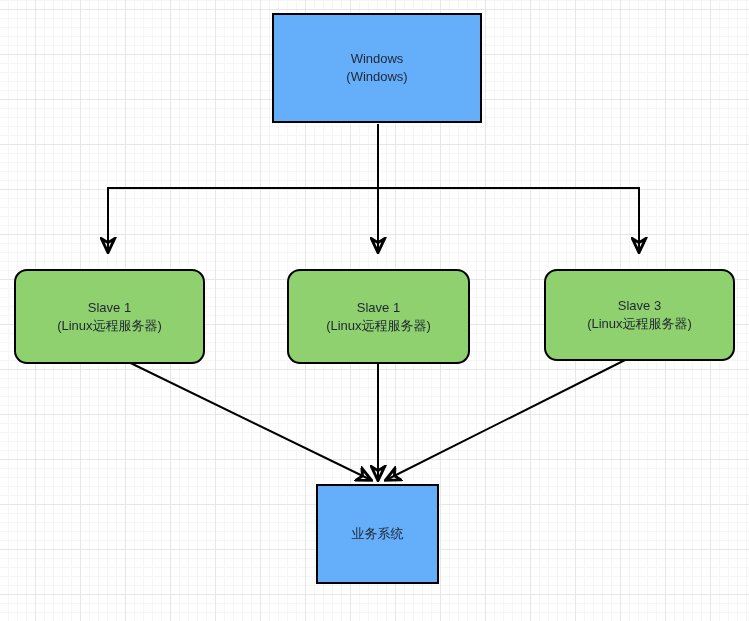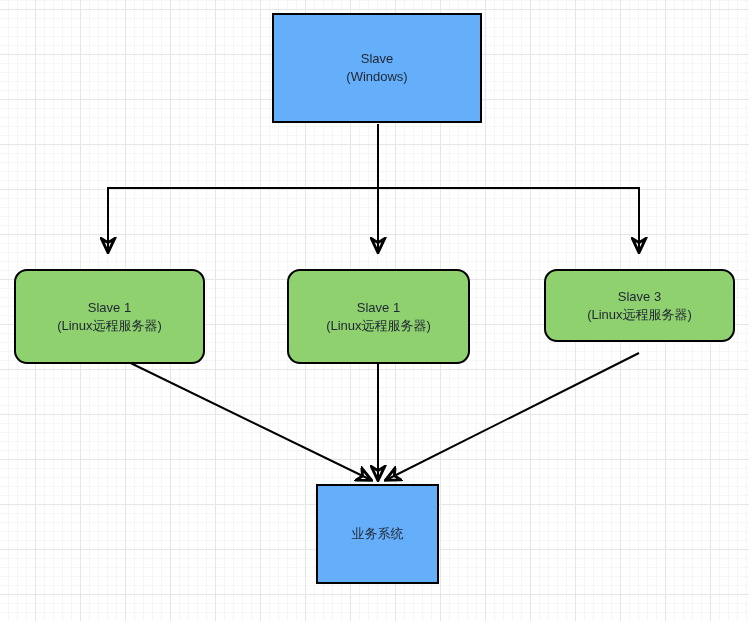--- a/index.html
+++ b/index.html
@@ -43,21 +43,21 @@
     text-align: center;
     font-size: 13px;
     line-height: 1.35;
     color: var(--text-color);
   }
   .node.blue  { background: var(--node-blue); }
   .node.green { background: var(--node-green); border-radius: 13px; margin-top: 12px; }
   .node-master   { left: 272px; top: 13px;  width: 210px; height: 110px; }
   .node-slave1   { left: 14px;  top: 257px; width: 191px; height: 95px; }
   .node-slave2   { left: 287px; top: 257px; width: 183px; height: 95px; }
-  .node-slave3   { left: 544px; top: 257px; width: 191px; height: 73px; }
+  .node-slave3   { left: 544px; top: 257px; width: 191px; height: 92px; }
   .node-business { left: 316px; top: 484px; width: 123px; height: 100px; }
 </style>
 </head>
 <body>
 
 <div class="canvas">
 
   <svg class="edges" viewBox="0 0 749 621" xmlns="http://www.w3.org/2000/svg">
     <defs>
       <marker id="arrowhead" viewBox="0 0 12 12" refX="10.5" refY="6" markerWidth="8.5" markerHeight="8.5" orient="auto">
@@ -66,21 +66,21 @@
     </defs>
     <path d="M378,124 L378,188 L108,188 L108,252" marker-end="url(#arrowhead)"></path>
     <path d="M378,124 L378,252" marker-end="url(#arrowhead)"></path>
     <path d="M378,124 L378,188 L639,188 L639,252" marker-end="url(#arrowhead)"></path>
     <path d="M110,353 L371,480" marker-end="url(#arrowhead)"></path>
     <path d="M378,353 L378,480" marker-end="url(#arrowhead)"></path>
     <path d="M639,353 L386,480" marker-end="url(#arrowhead)"></path>
   </svg>
 
   <div class="node blue node-master">
-    <span>Slave</span>
+    <span>Windows</span>
     <span>(Windows)</span>
   </div>
 
   <div class="node green node-slave1">
     <span>Slave 1</span>
     <span>(Linux远程服务器)</span>
   </div>
 
   <div class="node green node-slave2">
     <span>Slave 1</span>

